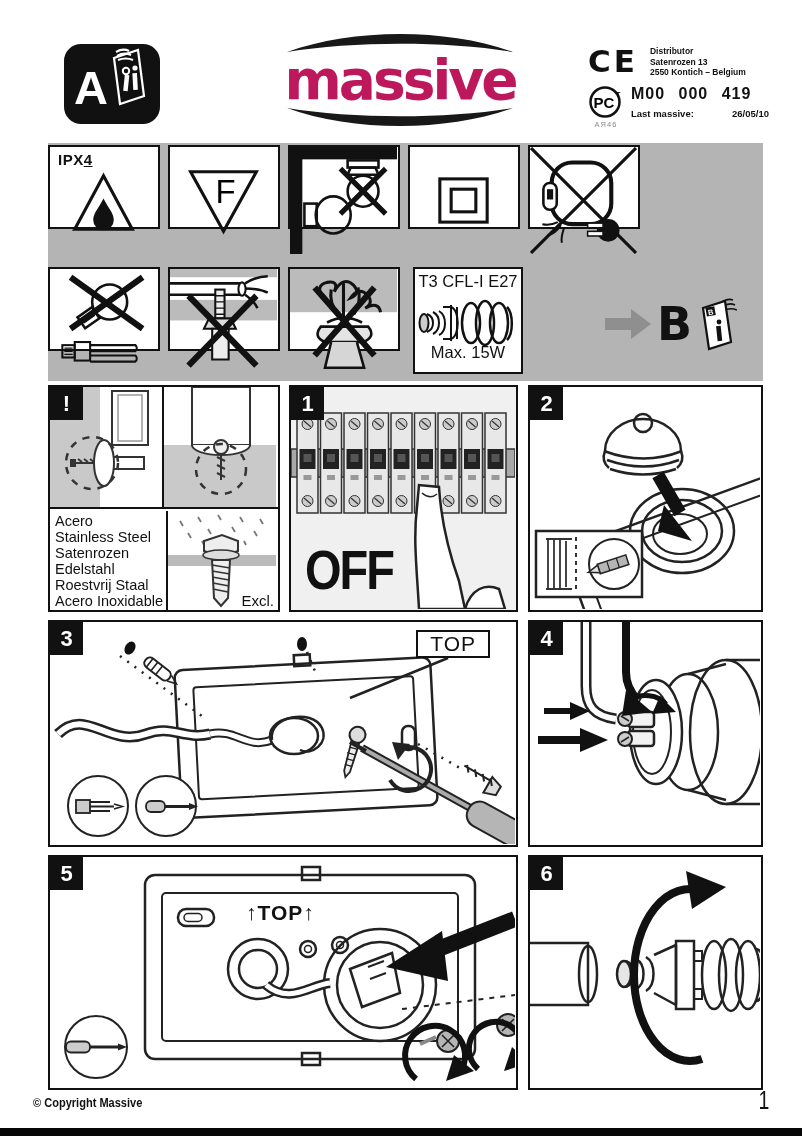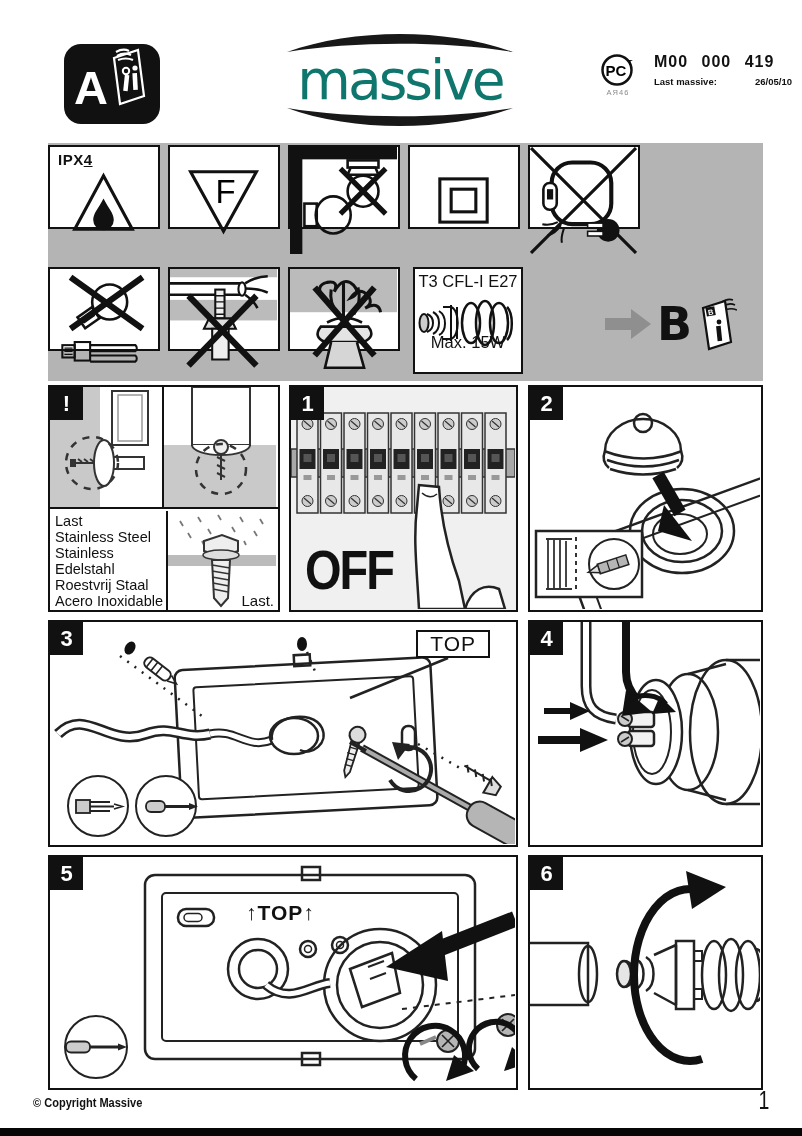--- a/index.html
+++ b/index.html
@@ -5,43 +5,43 @@
   * { margin:0; padding:0; box-sizing:border-box; }
   html,body { background:#888; }
   body { font-family:"Liberation Sans", sans-serif; color:#111; }
   .page { position:relative; width:802px; height:1136px; background:#fff; margin:0 auto; overflow:hidden; }
   svg { display:block; }
   svg text { font-family:"Liberation Sans", sans-serif; }
 
   
   .a-icon { position:absolute; left:64px; top:44px; }
   .logo { position:absolute; left:281px; top:28px; width:238px; text-align:center; }
-  .logo .word { font-family:"DejaVu Sans", sans-serif; font-weight:normal; font-size:55px; line-height:52px; letter-spacing:-3px; color:#0f766e; }
+  .logo .word { font-family:"DejaVu Sans", sans-serif; font-weight:bold; font-size:55px; line-height:52px; letter-spacing:-3px; color:#be185d; }
   .hdr-right { position:absolute; left:588px; top:46px; width:186px; }
   .cert-row { display:flex; gap:12px; align-items:flex-start; }
   .ce-text { font-family:"DejaVu Sans", sans-serif; font-weight:bold; font-size:31px; letter-spacing:3px; line-height:30px; }
   .dist { font-size:8.5px; font-weight:bold; line-height:10.5px; }
-  .cert-row2 { display:flex; gap:18px; margin-top:7px; align-items:flex-start;margin-left:12px; }
+  .cert-row2 { display:flex; gap:7px; margin-top:7px; align-items:flex-start; }
   .pct { width:36px; text-align:center; }
   .pct-code { font-size:7.5px; color:#8a8a8a; margin-top:1px; letter-spacing:1px; }
   .model { font-size:16px; font-weight:bold; letter-spacing:1px; word-spacing:8px; }
   .update-row { display:flex; justify-content:space-between; width:138px; font-size:9.5px; font-weight:bold; margin-top:5px; }
 
   
   .symbols { position:absolute; left:48px; top:143px; width:715px; height:238px; background:#b4b4b4; }
   .srow { display:flex; gap:8px; position:absolute; left:0; }
   .srow1 { top:2px; } .srow2 { top:124px; }
   .sbox { width:112px; height:84px; background:#fff; border:2.5px solid #111; position:relative; flex:none; }
   .sbox svg { position:absolute; left:0; top:0; }
   .ipx { position:absolute; left:8px; top:4px; font-size:15px; font-weight:bold; letter-spacing:0.5px; z-index:2; }
   .ipx .u { text-decoration:underline; }
   .mm8 { position:absolute; left:26px; top:28px; font-size:15px; font-weight:bold; z-index:2; }
   .t3box { width:110px; height:107px; margin-left:5px; }
   .t3t { position:absolute; top:3px; left:0; right:0; text-align:center; font-size:16.5px; z-index:2; }
-  .t3m { position:absolute; bottom:20px; left:0; right:0; text-align:center; font-size:16.5px; z-index:2; }
+  .t3m { position:absolute; bottom:10px; left:0; right:0; text-align:center; font-size:16.5px; z-index:2; }
   .seeb { position:absolute; right:0; top:124px; width:238px; height:114px; display:flex; align-items:center; justify-content:flex-end; padding-right:26px; gap:4px; }
   .bletter { font-family:"DejaVu Sans", sans-serif; font-size:46px; font-weight:bold; line-height:40px; letter-spacing:-1px; }
 
   
   .panel { position:absolute; background:#fff; border:2.5px solid #111; }
   .badge { position:absolute; left:0; top:0; width:33px; height:33px; background:#111; color:#fff; font-weight:bold; font-size:22px; display:flex; align-items:center; justify-content:center; z-index:5; }
   .panel > svg { position:absolute; left:0; top:0; }
 
   #panel-warn { left:48px; top:385px; width:232px; height:227px; }
   .warn-top { position:absolute; left:0; top:0; width:100%; height:122px; border-bottom:2px solid #111; display:flex; }
@@ -94,20 +94,28 @@
     <svg width="238" height="26" viewBox="0 0 238 26">
       <path d="M6,24 C72,0 166,0 232,24 C166,13 72,13 6,24 Z" fill="#181818"></path>
     </svg>
     <div class="word">massive</div>
     <svg width="238" height="26" viewBox="0 0 238 26">
       <path d="M6,2 C72,26 166,26 232,2 C166,13 72,13 6,2 Z" fill="#181818"></path>
     </svg>
   </div>
 
   <div class="hdr-right">
+    <div class="cert-row">
+      <div class="ce-text">CE</div>
+      <div class="dist">
+        <div>Distributor</div>
+        <div>Satenrozen 13</div>
+        <div>2550 Kontich – Belgium</div>
+      </div>
+    </div>
     <div class="cert-row2">
       <div class="pct">
         <svg width="36" height="34" viewBox="0 0 36 34">
           <circle cx="17" cy="17" r="14.5" fill="none" stroke="#111" stroke-width="2.5"></circle>
           <text x="16" y="23" font-size="15" font-weight="bold" text-anchor="middle">PC</text>
           <text x="30" y="12" font-size="8" font-weight="bold" text-anchor="middle">Т</text>
         </svg>
         <div class="pct-code">AЯ46</div>
       </div>
       <div>
@@ -275,39 +283,39 @@
           <rect x="28" y="0" width="58" height="58" fill="#fff" stroke="#333" stroke-width="2"></rect>
           <path d="M28,58 a29,10 0 0 0 58,0" fill="#fff" stroke="#333" stroke-width="2"></path>
           <circle cx="57" cy="60" r="7" fill="#eee" stroke="#333" stroke-width="2"></circle>
           <path d="M57,67 v26 M53,70 l8,4 m-8,4 l8,4 m-8,4 l8,4" stroke="#333" stroke-width="2" fill="none"></path>
           <circle cx="57" cy="82" r="25" fill="none" stroke="#333" stroke-width="2.5" stroke-dasharray="7,7"></circle>
         </svg>
       </div>
     </div>
     <div class="warn-bottom">
       <div class="materials">
-        <div>Last</div>
+        <div>Acero</div>
         <div>Stainless Steel</div>
-        <div>Stainless</div>
+        <div>Satenrozen</div>
         <div>Edelstahl</div>
         <div>Roestvrij Staal</div>
         <div>Acero Inoxidable</div>
       </div>
       <div class="warn-screw">
         <svg width="108" height="99" viewBox="0 0 108 99">
           <g stroke="#777" stroke-width="1.8" fill="none">
             <path d="M12,10 l3,5 M30,6 l3,5 M50,4 l3,5 M72,6 l3,5 M92,8 l3,5 M20,22 l3,5 M40,18 l3,5 M64,16 l3,5 M86,20 l3,5 M34,30 l2,4 M56,28 l2,4 M76,30 l2,4"></path>
           </g>
           <rect x="0" y="44" width="108" height="11" fill="#bbb"></rect>
           <polygon points="36,30 54,24 70,30 70,40 54,46 36,40" fill="#eee" stroke="#333" stroke-width="2"></polygon>
           <ellipse cx="53" cy="44" rx="18" ry="5" fill="#ddd" stroke="#333" stroke-width="1.5"></ellipse>
           <path d="M44,49 h18 l-2,38 l-7,8 l-7,-8 Z" fill="#eee" stroke="#333" stroke-width="2"></path>
           <path d="M44,54 l18,3 M44,60 l18,3 M44,66 l17,3 M45,72 l16,3 M45,78 l15,3" stroke="#333" stroke-width="1.6"></path>
         </svg>
-        <div class="excl">Last.</div>
+        <div class="excl">Excl.</div>
       </div>
     </div>
   </div>
 
   <div class="panel" id="panel-1">
     <div class="badge">1</div>
     <svg width="224" height="222" viewBox="0 0 224 222">
       <defs>
         <g id="brk">
           <rect x="0" y="0" width="21" height="100" fill="#e8e8e8" stroke="#333" stroke-width="1.5"></rect>

